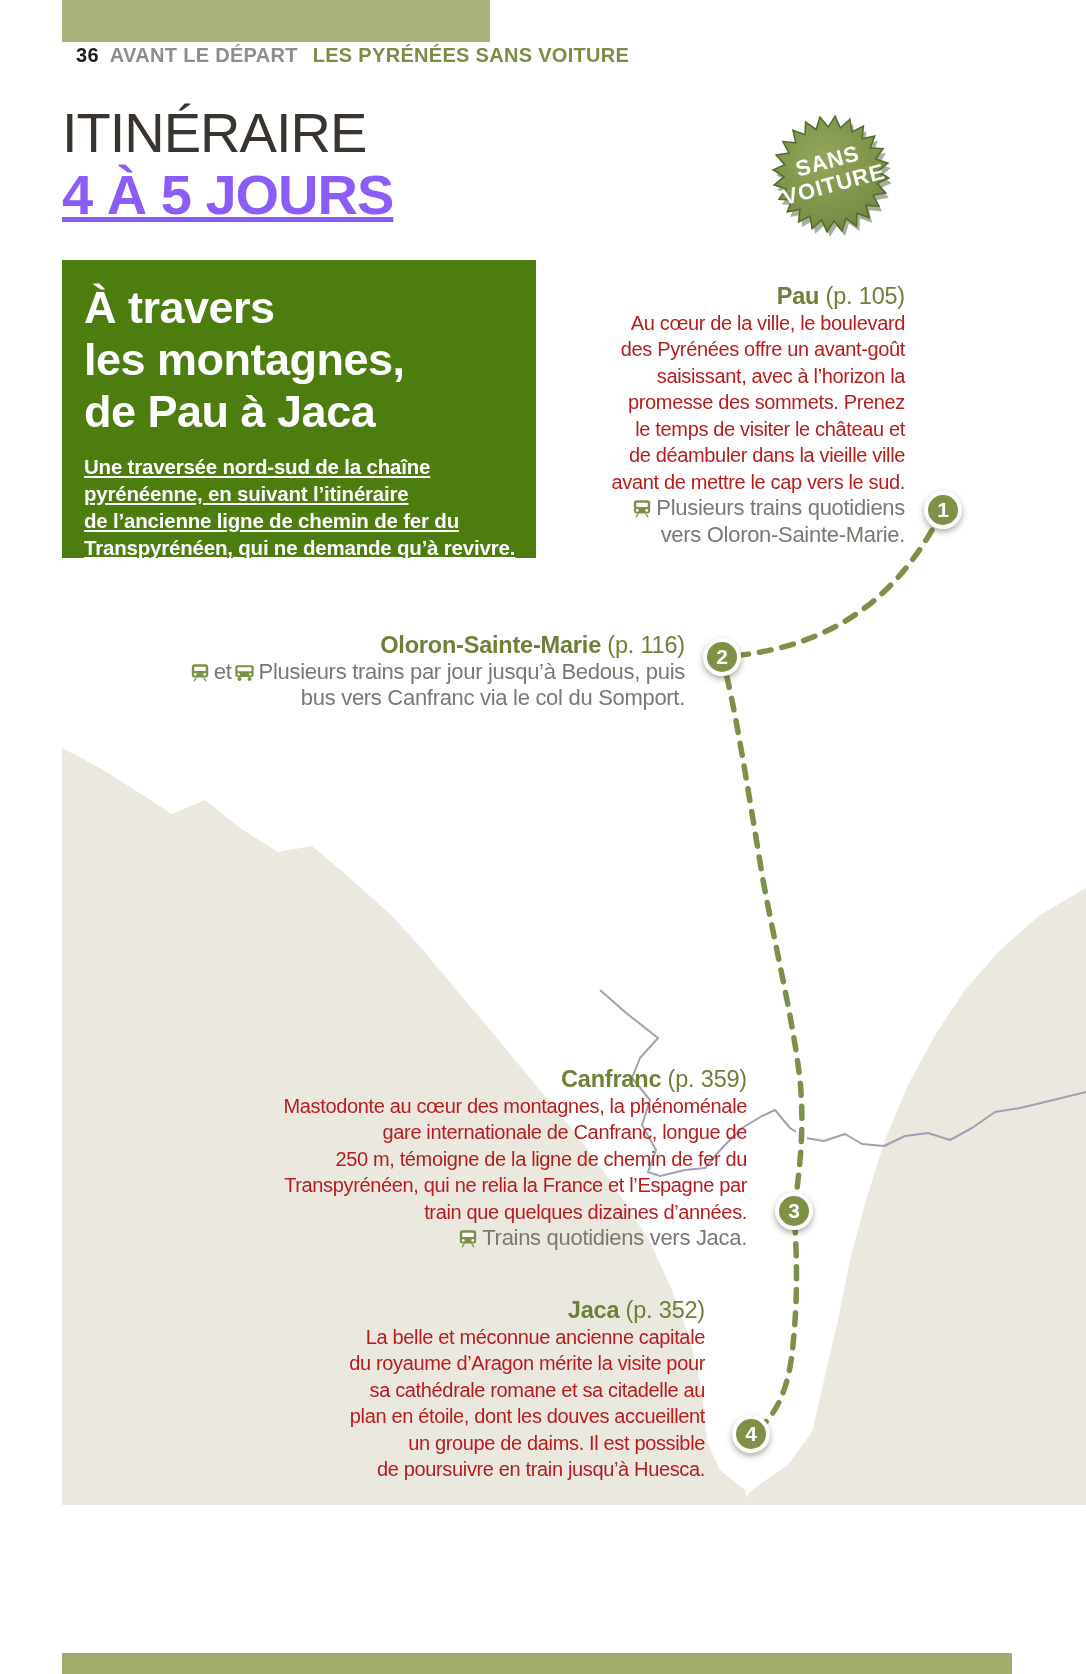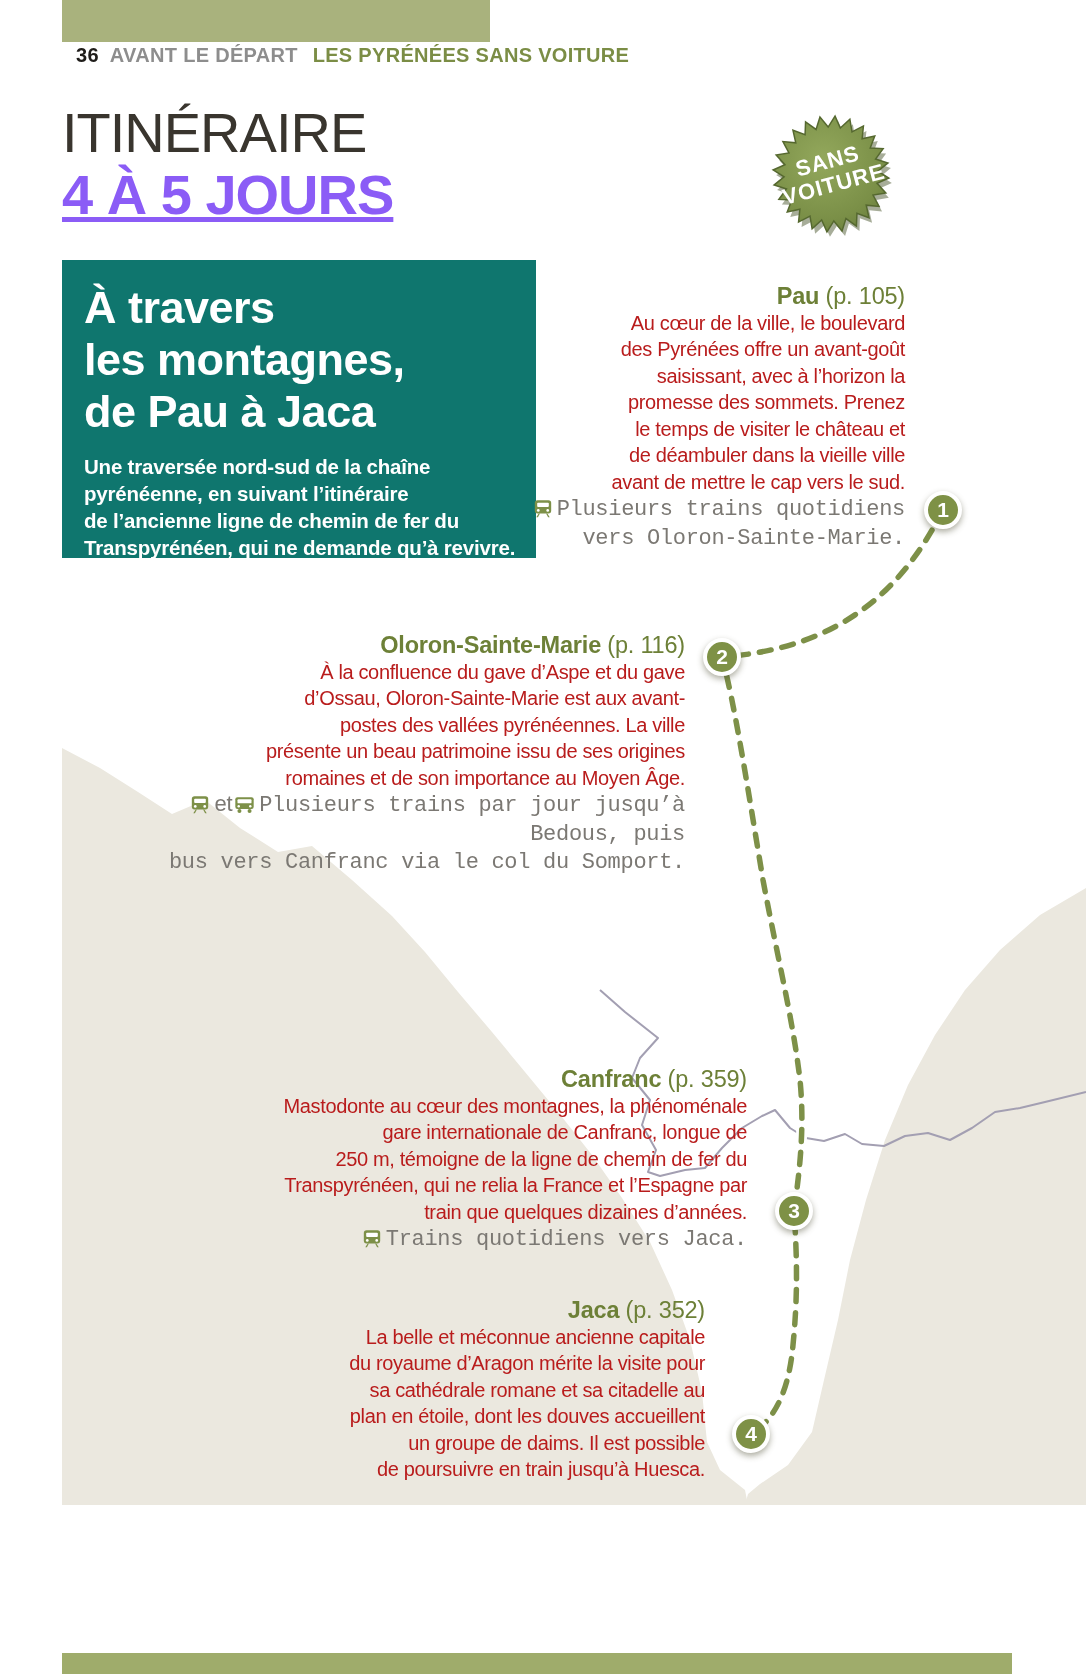--- a/index.html
+++ b/index.html
@@ -12,29 +12,29 @@
   .map-svg{position:absolute;left:0;top:0;z-index:0;pointer-events:none;}
   .topbar{position:absolute;left:62px;top:0;width:428px;height:42px;background:#a9b27d;z-index:2;}
   .runhead{position:absolute;left:76px;top:44px;z-index:2;font-size:20px;font-weight:700;letter-spacing:.3px;white-space:nowrap;}
   .runhead .pagenum{color:#1f1d1a;margin-right:11px;}
   .runhead .section{color:#8d8d8d;margin-right:15px;}
   .runhead .chapter{color:#7b8d45;}
   .big-title{position:absolute;left:62px;top:102px;z-index:2;line-height:62px;font-size:56px;letter-spacing:-1px;}
   .big-title .t1{color:#39352e;font-weight:400;display:block;}
   .big-title .t2{color:#8b5cf6;font-weight:700;display:block;text-decoration:underline;}
   .badge{position:absolute;left:752px;top:94px;z-index:2;}
-  .intro-box{position:absolute;left:62px;top:260px;width:474px;height:298px;background:#0f766e;z-index:2;box-sizing:border-box;padding:22px 20px 0 22px;color:#fff;}
+  .intro-box{position:absolute;left:62px;top:260px;width:474px;height:298px;background:#4d7c0f;z-index:2;box-sizing:border-box;padding:22px 20px 0 22px;color:#fff;}
   .intro-box h2{margin:0;font-size:45px;line-height:52px;font-weight:700;letter-spacing:-.5px;white-space:pre-line;}
-  .intro-box .intro-body{margin-top:15px;font-size:20.5px;line-height:27px;font-weight:700;letter-spacing:-.2px;white-space:pre-line;}
+  .intro-box .intro-body{margin-top:15px;font-size:20.5px;line-height:27px;font-weight:700;letter-spacing:-.2px;white-space:pre-line;text-decoration:underline;}
   .stop{position:absolute;z-index:2;text-align:right;}
   .stop h3{margin:0;font-size:23.5px;line-height:26.5px;font-weight:700;color:#6d8037;letter-spacing:-.2px;}
   .stop h3 .pref{font-weight:400;}
   .stop .body{font-size:20px;line-height:26.5px;color:#b91c1c;letter-spacing:-.35px;white-space:pre-line;}
   .stop .transit{font-size:22px;line-height:26.5px;color:#7b7873;letter-spacing:-.3px;}
-  .stop .transit .transit-text{white-space:pre-line;font-family:Liberation Mono, monospace;}
+  .stop .transit .transit-text{white-space:pre-line;}
   .ticon{display:inline-block;vertical-align:-4px;margin:0 4px 0 2px;}
   .stop-pau{right:181px;top:283px;width:460px;}
   .stop-oloron{right:401px;top:632px;width:560px;}
   .stop-canfranc{right:339px;top:1066px;width:600px;}
   .stop-jaca{right:381px;top:1297px;width:470px;text-align:right;}
   .marker{
     position:absolute;z-index:3;width:38px;height:38px;border-radius:50%;
     background:#7e9146;border:4px solid #ffffff;box-sizing:border-box;
     box-shadow:0 3px 6px rgba(70,70,45,.45);
     color:#fff;font-size:21px;font-weight:700;line-height:30px;text-align:center;
@@ -143,25 +143,20 @@
         <rect x="4.6" y="4" width="12.8" height="4.8" rx="1" fill="#ffffff"></rect>
         <circle cx="5.8" cy="12.6" r="1.5" fill="#ffffff"></circle>
           <circle cx="16.2" cy="12.6" r="1.5" fill="#ffffff"></circle>
       </svg><span class="transit-text">Plusieurs trains quotidiens
 vers Oloron-Sainte-Marie.</span>
     </div>
   </div>
 
   <div class="stop stop-oloron">
     <h3><span>Oloron-Sainte-Marie</span> <span class="pref">(p. 116)</span></h3>
-    <div class="body">À la confluence du gave d’Aspe et du gave
-d’Ossau, Oloron-Sainte-Marie est aux avant-
-postes des vallées pyrénéennes. La ville
-présente un beau patrimoine issu de ses origines
-romaines et de son importance au Moyen Âge.</div>
     <div class="transit">
       <svg class="ticon" width="20" height="20" viewBox="0 0 22 22">
         <g fill="#7d9048">
             <rect x="2" y="1.5" width="18" height="14.5" rx="3"></rect>
         <path d="M6.2,16 L3.6,20 L5.4,20 L7.6,16 Z"></path>
             <path d="M15.8,16 L18.4,20 L16.6,20 L14.4,16 Z"></path>
           </g>
         <rect x="4.6" y="4" width="12.8" height="4.8" rx="1" fill="#ffffff"></rect>
         <circle cx="5.8" cy="12.6" r="1.5" fill="#ffffff"></circle>
           <circle cx="16.2" cy="12.6" r="1.5" fill="#ffffff"></circle>

